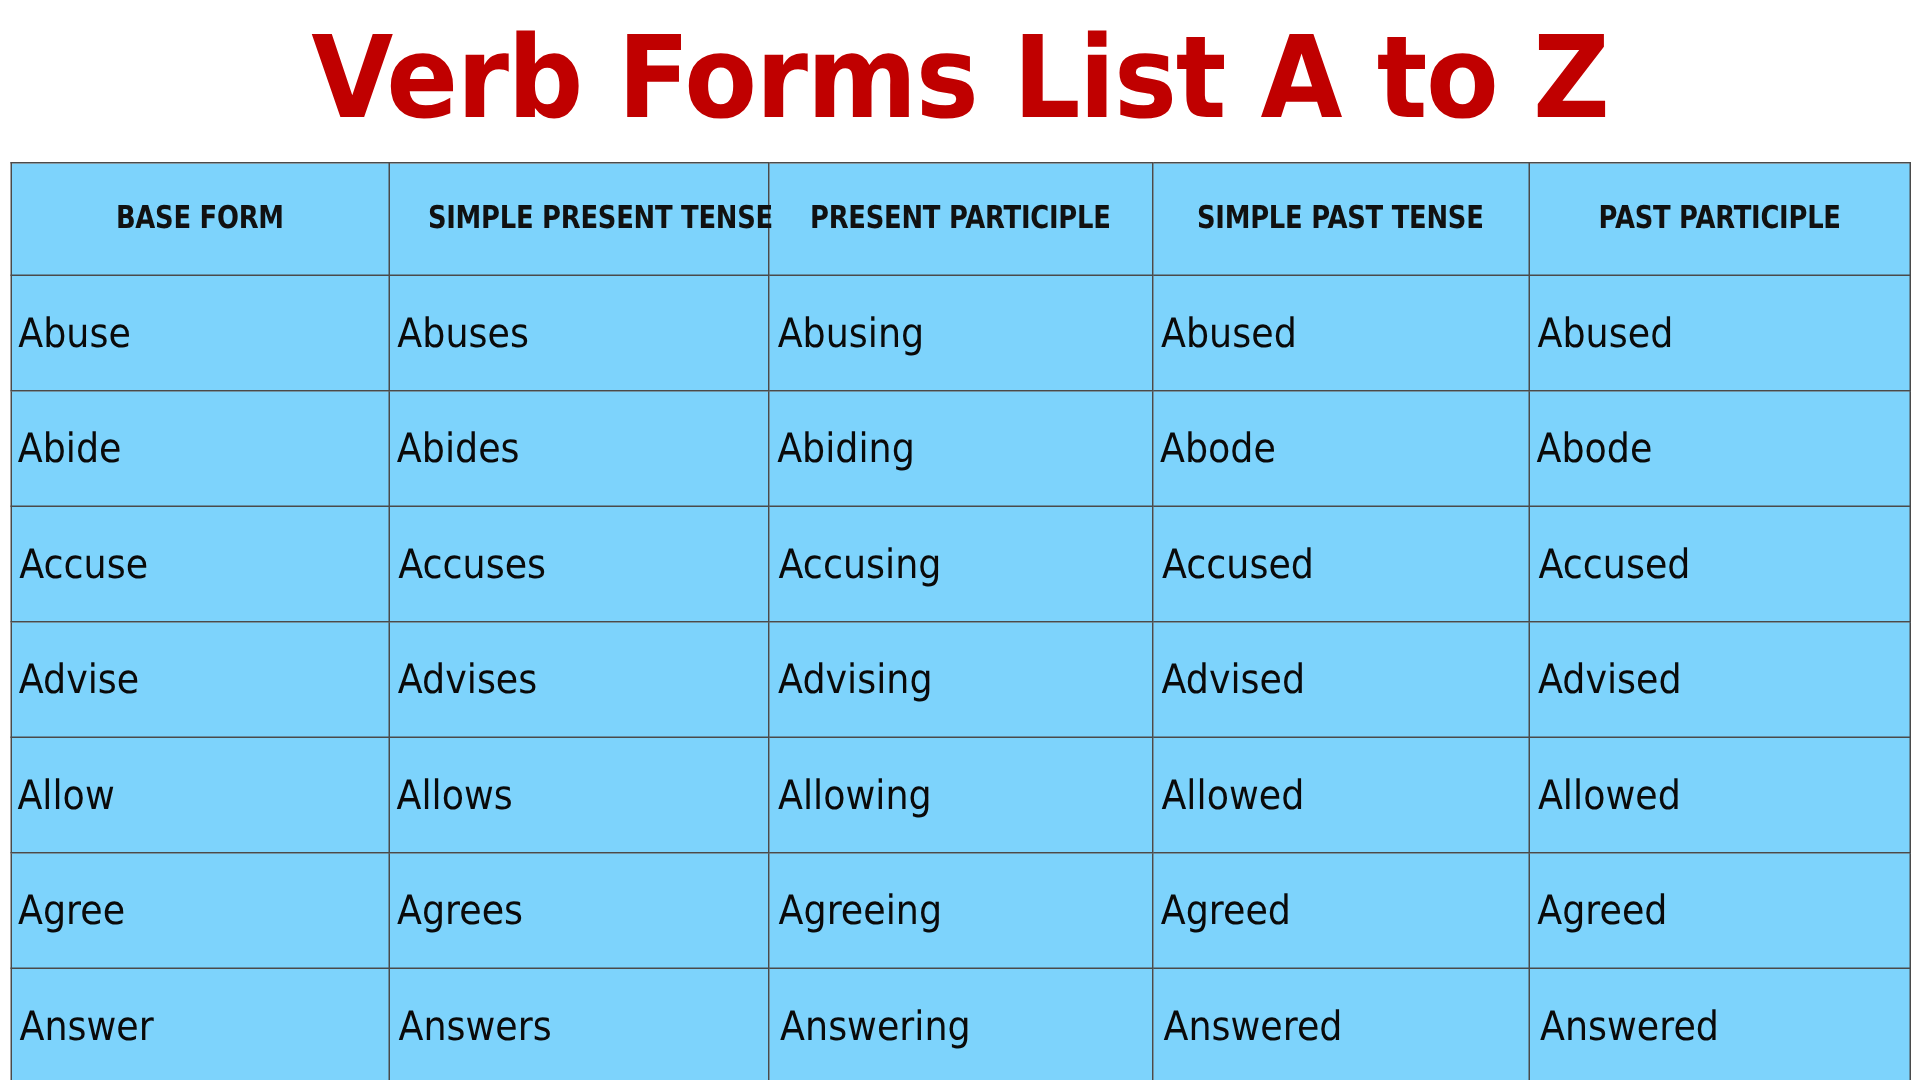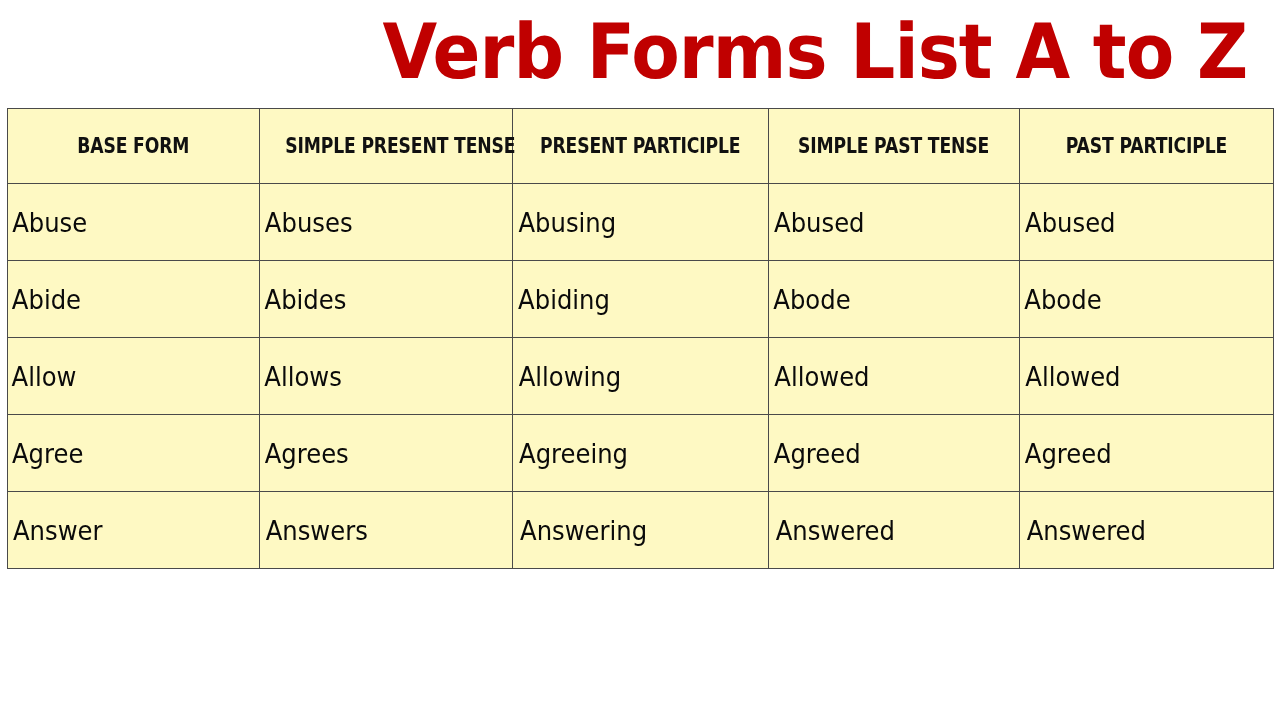--- a/index.html
+++ b/index.html
@@ -21,21 +21,21 @@
     height: 720px;
     background: #ffffff;
     box-sizing: border-box;
   }
 
   
   .title-wrap {
     height: 108px;
     display: flex;
     align-items: center;
-    justify-content: flex-end;
+    justify-content: center;
     padding-bottom: 4px;
     box-sizing: border-box;
   }
   .doc-title {
     font-family: "DejaVu Sans", sans-serif;
     font-weight: bold;
     font-size: 76px;
     line-height: 1;
     color: #c00000;
     letter-spacing: -1px;
@@ -59,21 +59,21 @@
   table.verb-table col.c2 { width: 253px; }
   table.verb-table col.c3 { width: 256px; }
   table.verb-table col.c4 { width: 251px; }
   table.verb-table col.c5 { width: 254px; }
 
   table.verb-table th,
   table.verb-table td {
     border: 1px solid #4a4a4a;
     vertical-align: middle;
     padding: 0;
-    background: #fef9c3;
+    background: #7dd3fc;
   }
 
   thead th {
     background: #e9e9e9;
     height: 74px;
     color: #111111;
   }
   .th-label {
     font-family: "DejaVu Sans", sans-serif;
     font-weight: bold;
@@ -148,20 +148,34 @@
           <td><span class="cell-text">Abused</span></td>
         </tr>
         <tr>
           <td><span class="cell-text">Abide</span></td>
           <td><span class="cell-text">Abides</span></td>
           <td><span class="cell-text">Abiding</span></td>
           <td><span class="cell-text">Abode</span></td>
           <td><span class="cell-text">Abode</span></td>
         </tr>
         <tr>
+          <td><span class="cell-text">Accuse</span></td>
+          <td><span class="cell-text">Accuses</span></td>
+          <td><span class="cell-text">Accusing</span></td>
+          <td><span class="cell-text">Accused</span></td>
+          <td><span class="cell-text">Accused</span></td>
+        </tr>
+        <tr>
+          <td><span class="cell-text">Advise</span></td>
+          <td><span class="cell-text">Advises</span></td>
+          <td><span class="cell-text">Advising</span></td>
+          <td><span class="cell-text">Advised</span></td>
+          <td><span class="cell-text">Advised</span></td>
+        </tr>
+        <tr>
           <td><span class="cell-text">Allow</span></td>
           <td><span class="cell-text">Allows</span></td>
           <td><span class="cell-text">Allowing</span></td>
           <td><span class="cell-text">Allowed</span></td>
           <td><span class="cell-text">Allowed</span></td>
         </tr>
         <tr>
           <td><span class="cell-text">Agree</span></td>
           <td><span class="cell-text">Agrees</span></td>
           <td><span class="cell-text">Agreeing</span></td>

